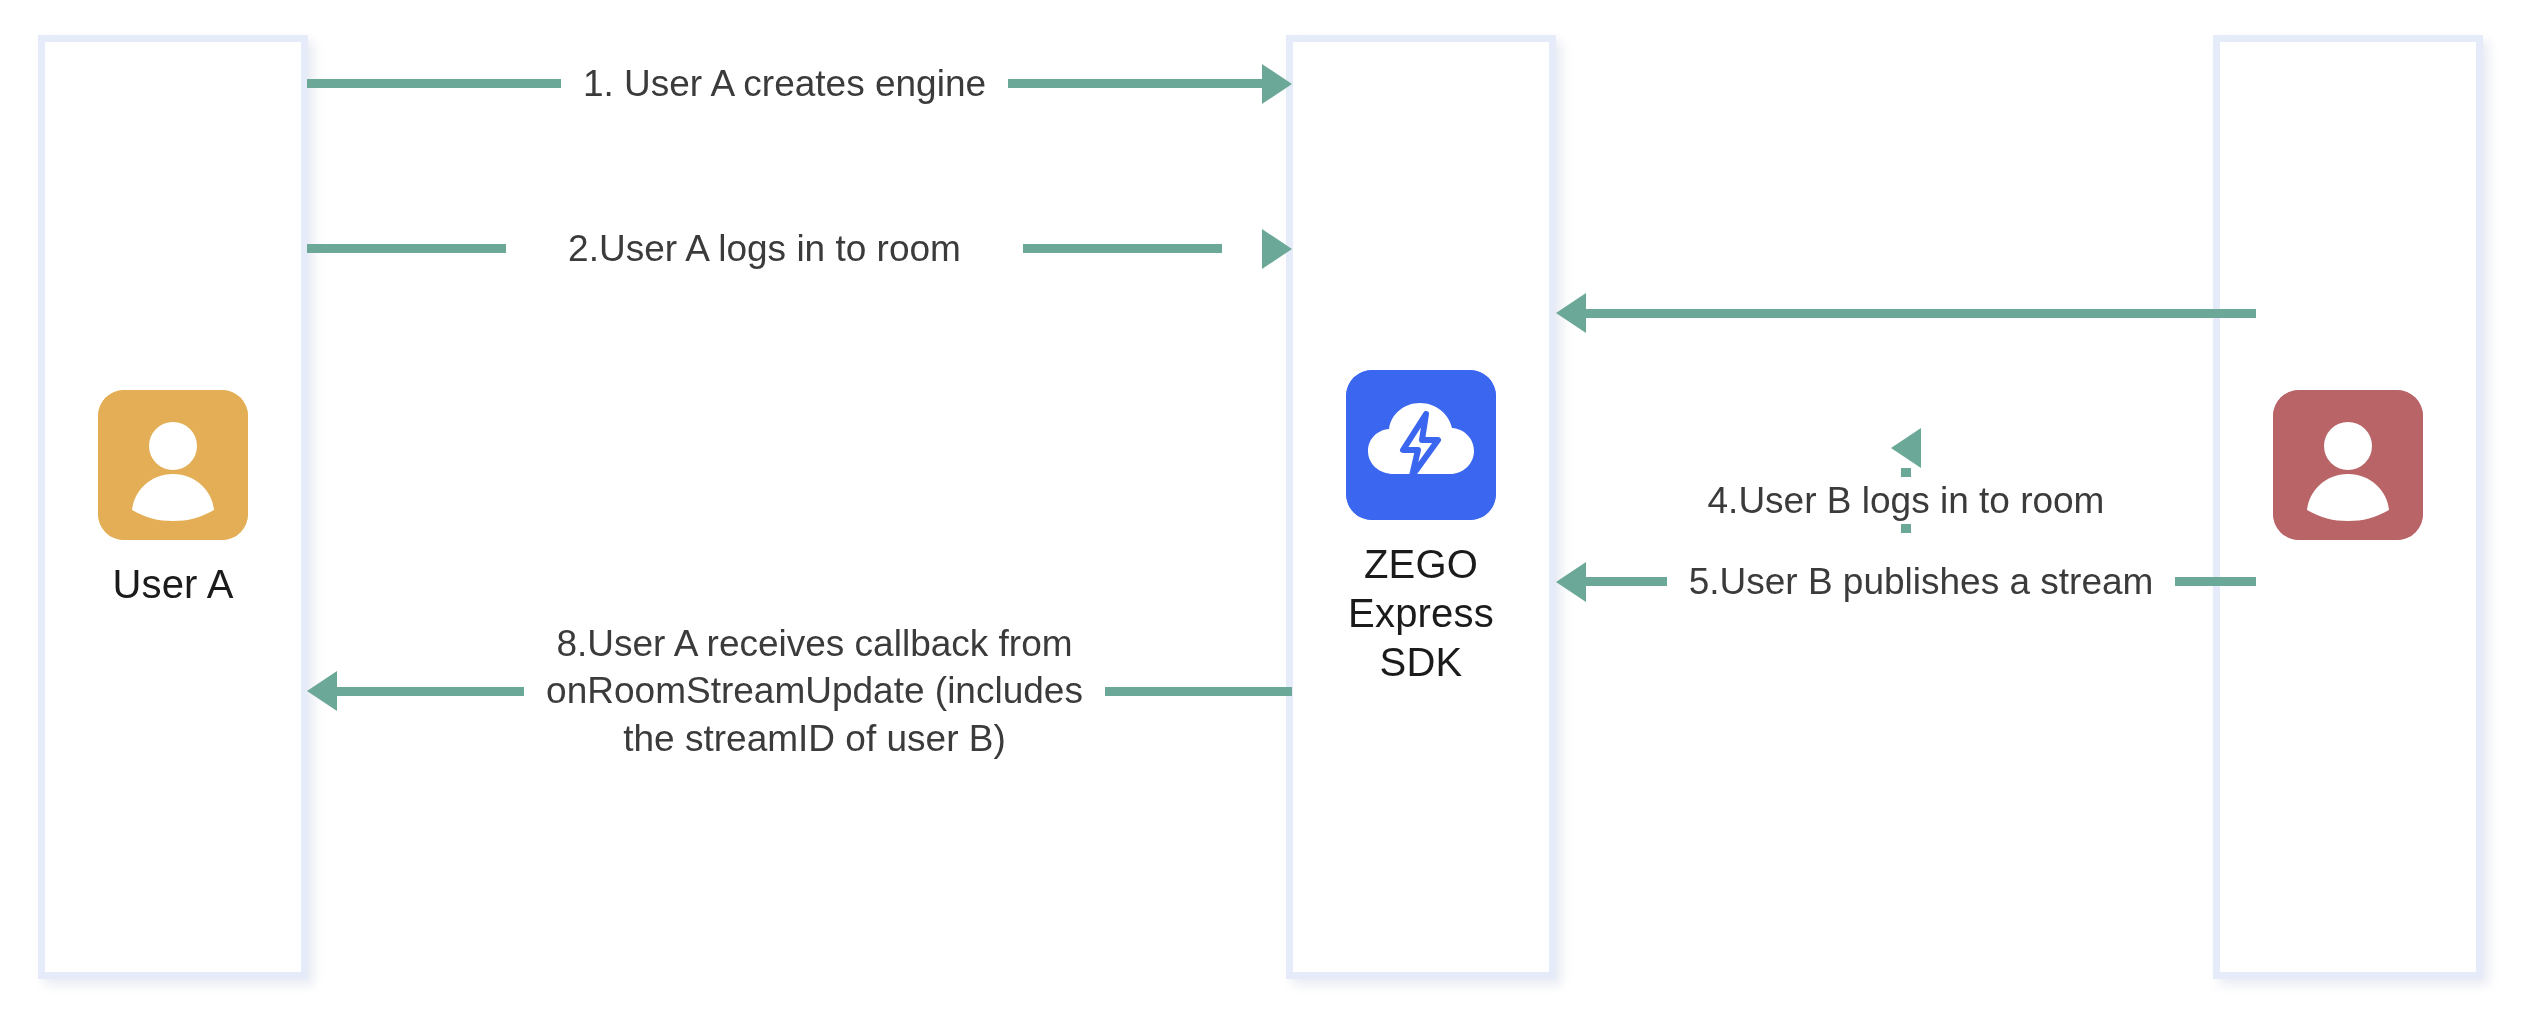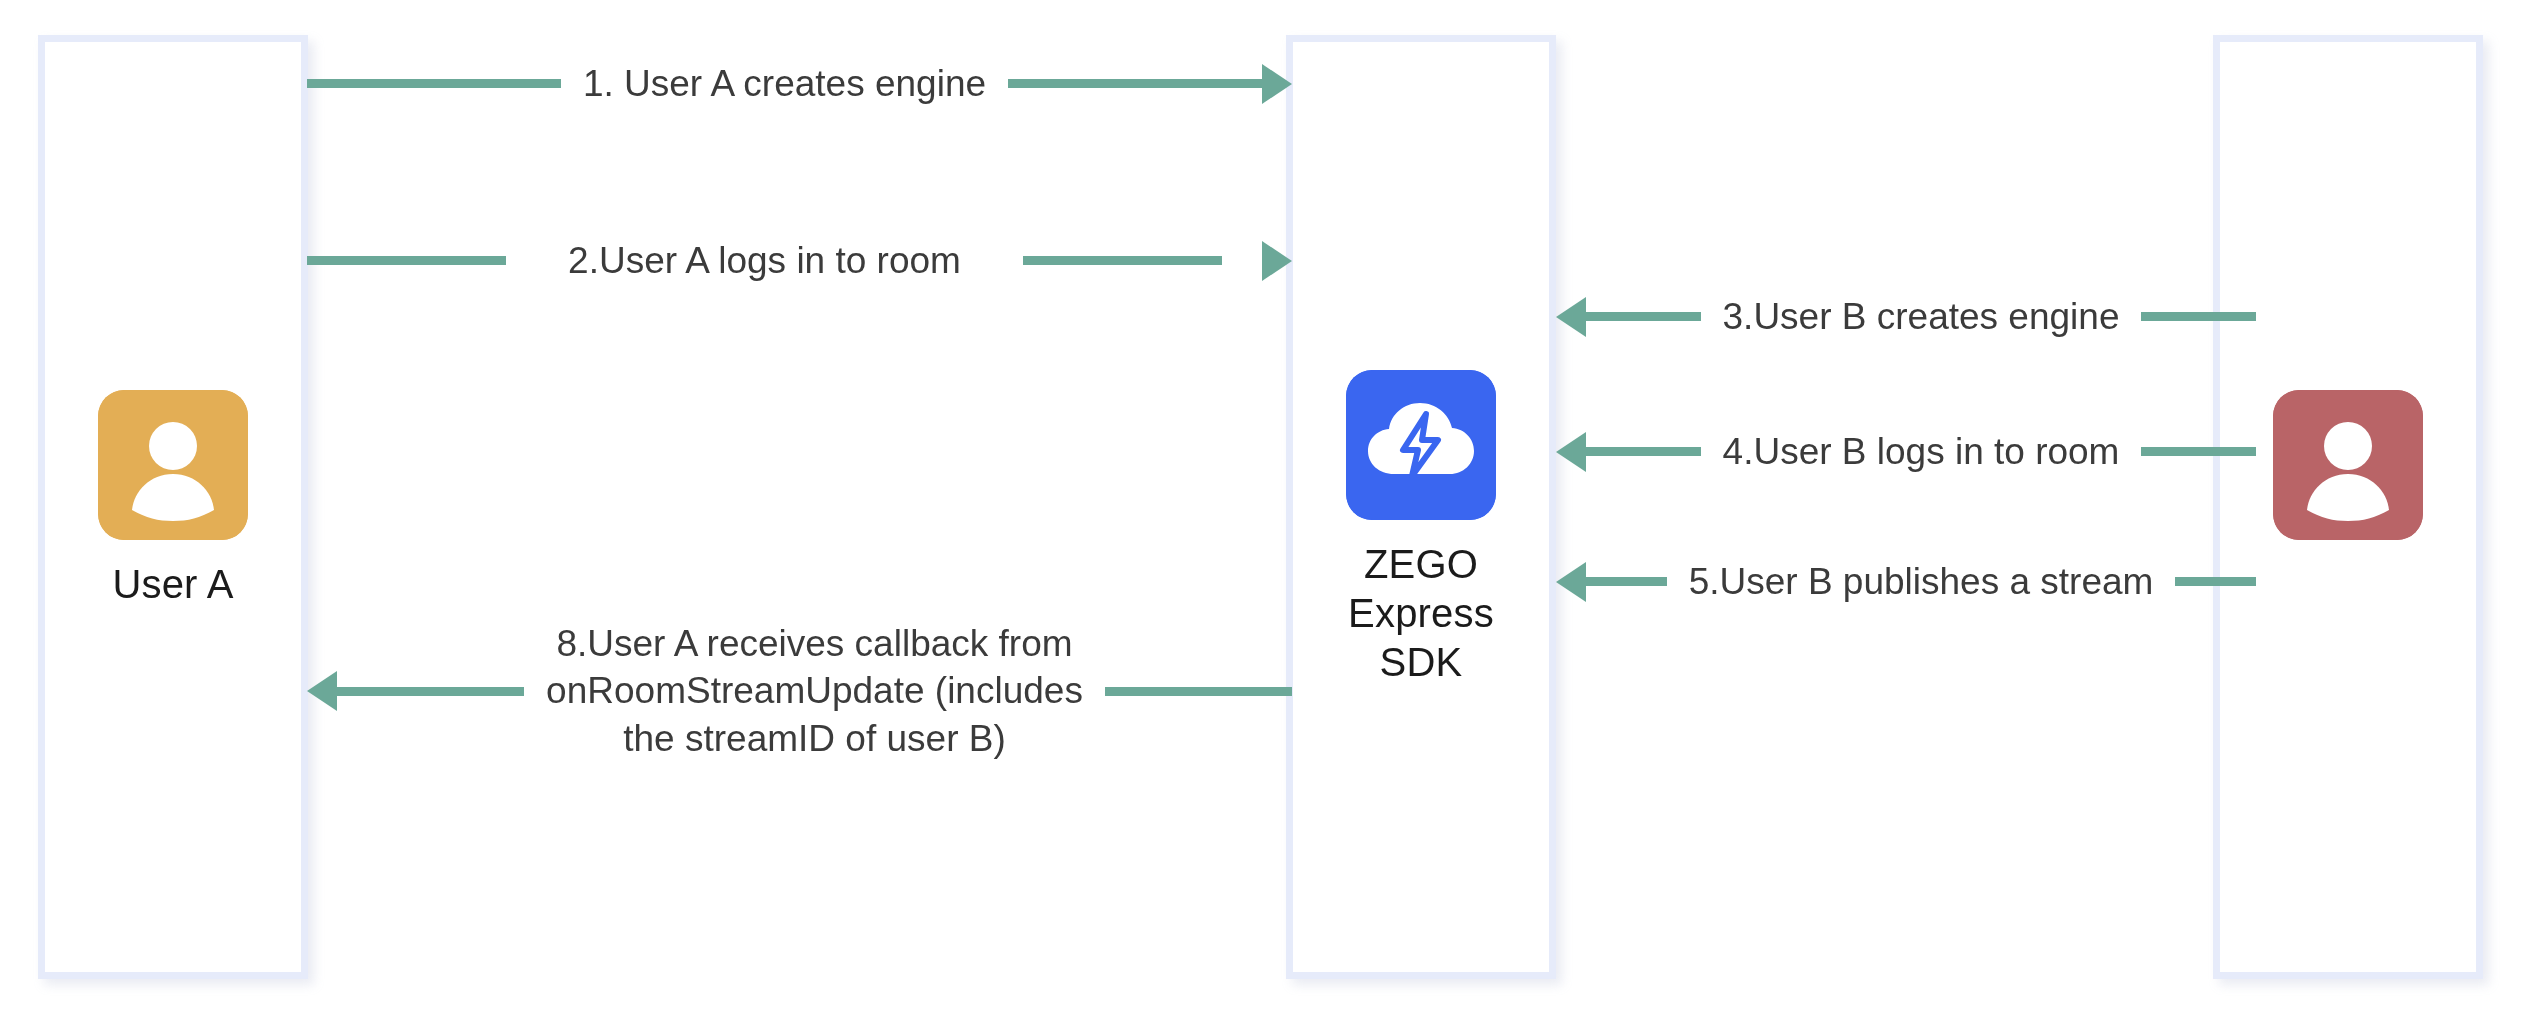--- a/index.html
+++ b/index.html
@@ -90,23 +90,23 @@
     width: 0;
     height: 0;
     border-top: 20px solid transparent;
     border-bottom: 20px solid transparent;
   }
   .head.right { border-left: 30px solid #6ba898; }
   .head.left  { border-right: 30px solid #6ba898; }
 
   
   #msg-1 { left: 307px;  top: 60px;  width: 985px; }
-  #msg-2 { left: 307px;  top: 237px; width: 985px; gap: 40px; }
+  #msg-2 { left: 307px;  top: 225px; width: 985px; gap: 40px; }
   #msg-3 { left: 1556px; top: 293px; width: 700px; }
-  #msg-4 { left: 1556px; top: 428px; width: 700px; }
+  #msg-4 { left: 1556px; top: 428px; width: 700px; flex-direction: column; }
   #msg-5 { left: 1556px; top: 558px; width: 700px; }
   #msg-6 { left: 307px;  top: 620px; width: 985px; }
   #msg-7 { left: 307px;  top: 835px; width: 985px; }
 </style>
 </head>
 <body>
 
 <div id="canvas">
 
   <div class="lane" id="lane-a"></div>
@@ -151,21 +151,20 @@
   <div class="msg" id="msg-2">
     <div class="seg"></div>
     <div class="msg-label">2.User A logs in to room</div>
     <div class="seg"></div>
     <div class="head right"></div>
   </div>
 
   <div class="msg" id="msg-3">
     <div class="head left"></div>
     <div class="seg"></div>
-    <div class="msg-label">3.User B creates engine</div>
     <div class="seg"></div>
   </div>
 
   <div class="msg" id="msg-4">
     <div class="head left"></div>
     <div class="seg"></div>
     <div class="msg-label">4.User B logs in to room</div>
     <div class="seg"></div>
   </div>
 

